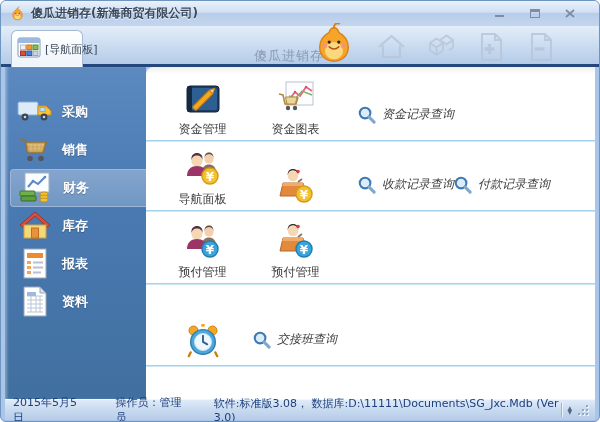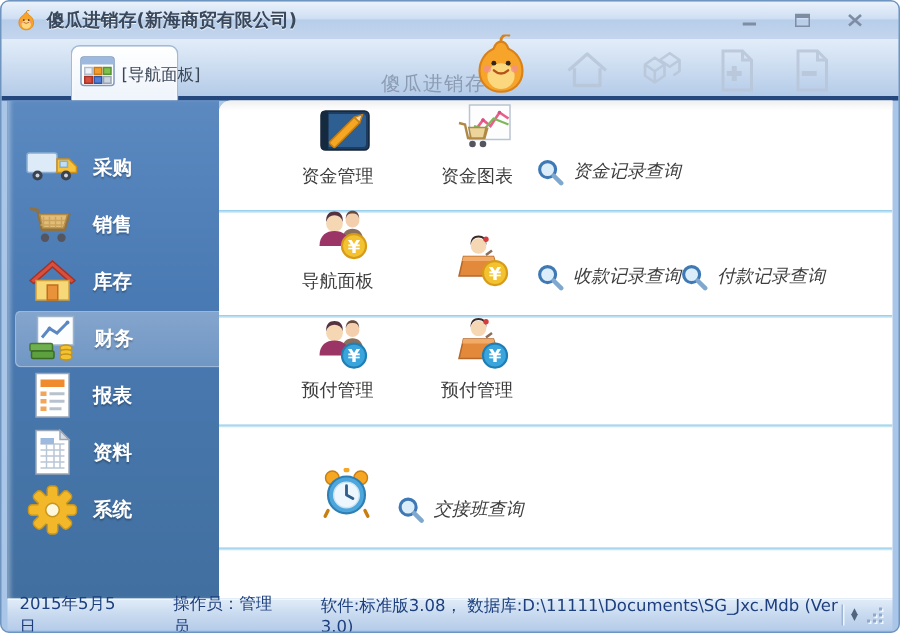--- a/index.html
+++ b/index.html
@@ -26,21 +26,20 @@
   height:41px; position:relative;
   background:linear-gradient(180deg,#e3edf9 0%,#c7d9ef 60%,#b4cbe8 100%);
   border-bottom:3px solid #24487e;
 }
 .nav-tab {
   position:absolute; left:10px; top:4px; height:37px; width:72px;
   background:linear-gradient(180deg,#ffffff,#eef4fb);
   border:1px solid #a3b9d4; border-bottom:none; border-radius:6px 6px 0 0;
   display:flex; align-items:center; gap:4px; padding:0 5px;
   box-shadow:0 0 3px rgba(255,255,255,.8) inset;
-  margin-left:36px;
 }
 .nav-tab-label { font-size:11px; color:#3a4656; white-space:nowrap; }
 .brand {
   position:absolute; left:253px; top:21px; font-size:13px; color:#8b9cb2;
   letter-spacing:1px;
 }
 .mascot { position:absolute; left:301px; bottom:-1px; width:64px; height:42px; }
 .tb-icons { position:absolute; left:374px; top:5px; display:flex; gap:17px; }
 .tb-icon { width:33px; height:32px; opacity:.85; }
 
@@ -66,21 +65,21 @@
   flex:1 1 auto; background:#ffffff; border-radius:8px 0 0 0; position:relative;
   overflow:hidden;
 }
 .content::before {
   content:""; display:block; height:7px;
   background:linear-gradient(180deg,#efefef,#ffffff);
 }
 .crow { position:relative; }
 .row-divider { height:2px; background:linear-gradient(180deg,#8fc9e8,#dff2fb); }
 .app-item {
-  position:absolute; bottom:14px; width:93px; text-align:right; cursor:pointer;
+  position:absolute; bottom:2px; width:93px; text-align:center; cursor:pointer;
 }
 .app-icon { display:inline-block; }
 .app-icon svg { display:block; margin:0 auto; }
 .app-label { display:block; font-size:12px; color:#3d3d3d; margin-top:1px; white-space:nowrap; }
 .query-item {
   position:absolute; bottom:16px; display:flex; align-items:center; gap:6px; cursor:pointer;font-style:italic;
 }
 .query-icon svg { display:block; }
 .query-label { font-size:12px; color:#3d3d3d; white-space:nowrap; }
 
@@ -212,49 +211,49 @@
             <svg viewBox="0 0 36 36">
               <path d="M3 7l5 1 3 13h15l3-10H9" fill="none" stroke="#8d7245" stroke-width="2"></path>
               <path d="M9.5 11h18.5l-2.6 9H11.5z" fill="#e2bd7a" stroke="#b08a45"></path>
               <path d="M12 12.5v7M16 12.5v7M20 12.5v7M24 12.5v7M10.5 15h16M10 18h16" stroke="#caa45c" stroke-width="1"></path>
               <circle cx="13" cy="26.5" r="2.8" fill="#55555f"></circle>
               <circle cx="24" cy="26.5" r="2.8" fill="#55555f"></circle>
             </svg>
           </span>
           <span>销售</span>
         </div>
-        <div class="side-item">
-          <span class="side-icon">
-            <svg viewBox="0 0 36 36">
-              <path d="M3 17L18 4l15 13-2.5 2L18 8 5.5 19z" fill="#d94f3d" stroke="#a33327"></path>
-              <rect x="7" y="17" width="22" height="13" fill="#f7d879" stroke="#cfa13f"></rect>
-              <rect x="14.5" y="20" width="7" height="10" fill="#e8923a" stroke="#c06f1f"></rect>
-            </svg>
-          </span>
-          <span>库存</span>
-        </div>
         <div class="side-item selected">
           <span class="side-icon">
             <svg viewBox="0 0 36 36">
               <rect x="7" y="3" width="24" height="19" fill="#fbfdff" stroke="#9fb3c8"></rect>
               <polyline points="10,17 15,11 20,14 27,7" fill="none" stroke="#5b87c5" stroke-width="2"></polyline>
               <circle cx="15" cy="11" r="1.3" fill="#5b87c5"></circle>
               <circle cx="27" cy="7" r="1.3" fill="#5b87c5"></circle>
               <ellipse cx="26" cy="24" rx="4" ry="2" fill="#f2c231" stroke="#c5941d"></ellipse>
               <ellipse cx="26" cy="27" rx="4" ry="2" fill="#f2c231" stroke="#c5941d"></ellipse>
               <ellipse cx="26" cy="30" rx="4" ry="2" fill="#f2c231" stroke="#c5941d"></ellipse>
               <rect x="2" y="21" width="15" height="5" rx="1" fill="#6fb04e" stroke="#44782c"></rect>
               <rect x="3" y="26" width="15" height="5" rx="1" fill="#5da03f" stroke="#3c6b26"></rect>
             </svg>
           </span>
           <span>财务</span>
         </div>
         <div class="side-item">
           <span class="side-icon">
             <svg viewBox="0 0 36 36">
+              <path d="M3 17L18 4l15 13-2.5 2L18 8 5.5 19z" fill="#d94f3d" stroke="#a33327"></path>
+              <rect x="7" y="17" width="22" height="13" fill="#f7d879" stroke="#cfa13f"></rect>
+              <rect x="14.5" y="20" width="7" height="10" fill="#e8923a" stroke="#c06f1f"></rect>
+            </svg>
+          </span>
+          <span>库存</span>
+        </div>
+        <div class="side-item">
+          <span class="side-icon">
+            <svg viewBox="0 0 36 36">
               <rect x="7" y="3" width="22" height="29" fill="#ffffff" stroke="#9aa7b8"></rect>
               <rect x="10" y="7" width="16" height="5" fill="#ef8b2e"></rect>
               <rect x="10" y="15" width="4" height="3" fill="#f2a65a"></rect>
               <rect x="16" y="15.5" width="10" height="2" fill="#b8c2ce"></rect>
               <rect x="10" y="20" width="4" height="3" fill="#f2a65a"></rect>
               <rect x="16" y="20.5" width="10" height="2" fill="#b8c2ce"></rect>
               <rect x="10" y="25" width="4" height="3" fill="#f2a65a"></rect>
               <rect x="16" y="25.5" width="8" height="2" fill="#b8c2ce"></rect>
             </svg>
           </span>
@@ -263,35 +262,20 @@
         <div class="side-item">
           <span class="side-icon">
             <svg viewBox="0 0 36 36">
               <path d="M7 3h16l6 6v23H7z" fill="#ffffff" stroke="#9aa7b8"></path>
               <path d="M23 3l6 6h-6z" fill="#d7dee8" stroke="#9aa7b8"></path>
               <path d="M10 12h16M10 16h16M10 20h16M10 24h16M10 28h16M14 12v16M19 12v16M23 12v16" stroke="#b9c6d6" stroke-width="1"></path>
               <rect x="10" y="8" width="9" height="4" fill="#9db9dd"></rect>
             </svg>
           </span>
           <span>资料</span>
-        </div>
-        <div class="side-item">
-          <span class="side-icon">
-            <svg viewBox="0 0 36 36">
-              <g fill="#f2b829" stroke="#c9961e">
-                <rect x="14.5" y="2" width="7" height="32" rx="2.5"></rect>
-                <rect x="14.5" y="2" width="7" height="32" rx="2.5" transform="rotate(45 18 18)"></rect>
-                <rect x="14.5" y="2" width="7" height="32" rx="2.5" transform="rotate(90 18 18)"></rect>
-                <rect x="14.5" y="2" width="7" height="32" rx="2.5" transform="rotate(135 18 18)"></rect>
-                <circle cx="18" cy="18" r="10" stroke="none"></circle>
-              </g>
-              <circle cx="18" cy="18" r="4.5" fill="#fef6dd" stroke="#c9961e"></circle>
-            </svg>
-          </span>
-          <span>系统</span>
         </div>
       </div>
     <div class="content" id="content">
         <div class="crow" style="height: 66px;">
           <div class="app-item" style="left: 10px;"><span class="app-icon"><svg width="38" height="34" viewBox="0 0 38 34">
                 <rect x="3" y="4" width="32" height="26" rx="3" fill="#1e3c60" stroke="#12243a"></rect>
                 <rect x="6" y="6" width="27" height="22" rx="2" fill="#2e5f93"></rect>
                 <rect x="3" y="4" width="5" height="26" rx="2" fill="#15293f"></rect>
                 <g transform="rotate(-45 20 17)">
                   <rect x="6" y="14.5" width="24" height="5" rx="1" fill="#f5a623" stroke="#c87f12"></rect>
@@ -387,21 +371,21 @@
         <div class="crow" style="height: 80px;">
           <div class="app-item" style="left: 10px;"><span class="app-icon"><svg width="36" height="36" viewBox="0 0 38 38">
                 <circle cx="9" cy="8" r="4.8" fill="#f5a623" stroke="#c87f12"></circle>
                 <circle cx="29" cy="8" r="4.8" fill="#f5a623" stroke="#c87f12"></circle>
                 <path d="M6 31l-2 4M32 31l2 4" stroke="#c87f12" stroke-width="2.4" stroke-linecap="round"></path>
                 <circle cx="19" cy="20" r="13" fill="#4da7dd" stroke="#2f7fb2" stroke-width="1.5"></circle>
                 <circle cx="19" cy="20" r="9" fill="#eef7fd" stroke="#cde4f2"></circle>
                 <path d="M19 20V13.5M19 20l4.5 2.5" stroke="#2f5f8a" stroke-width="2" stroke-linecap="round"></path>
                 <rect x="17" y="1" width="4" height="3" rx="1" fill="#f5a623"></rect>
               </svg></span></div>
-          <div class="query-item" style="left: 118px; margin-top: 12px;">
+          <div class="query-item" style="left: 106px; margin-top: 12px;">
             <span class="query-icon">
               <svg width="19" height="19" viewBox="0 0 20 20">
                 <circle cx="8.5" cy="8.5" r="5.6" fill="#dcedfa" stroke="#3e78b5" stroke-width="2.2"></circle>
                 <path d="M12.8 12.8L18 18" stroke="#7ea8cf" stroke-width="3.2" stroke-linecap="round"></path>
               </svg>
             </span>
             <span class="query-label">交接班查询</span>
           </div>
         </div>
         <div class="row-divider"></div>

